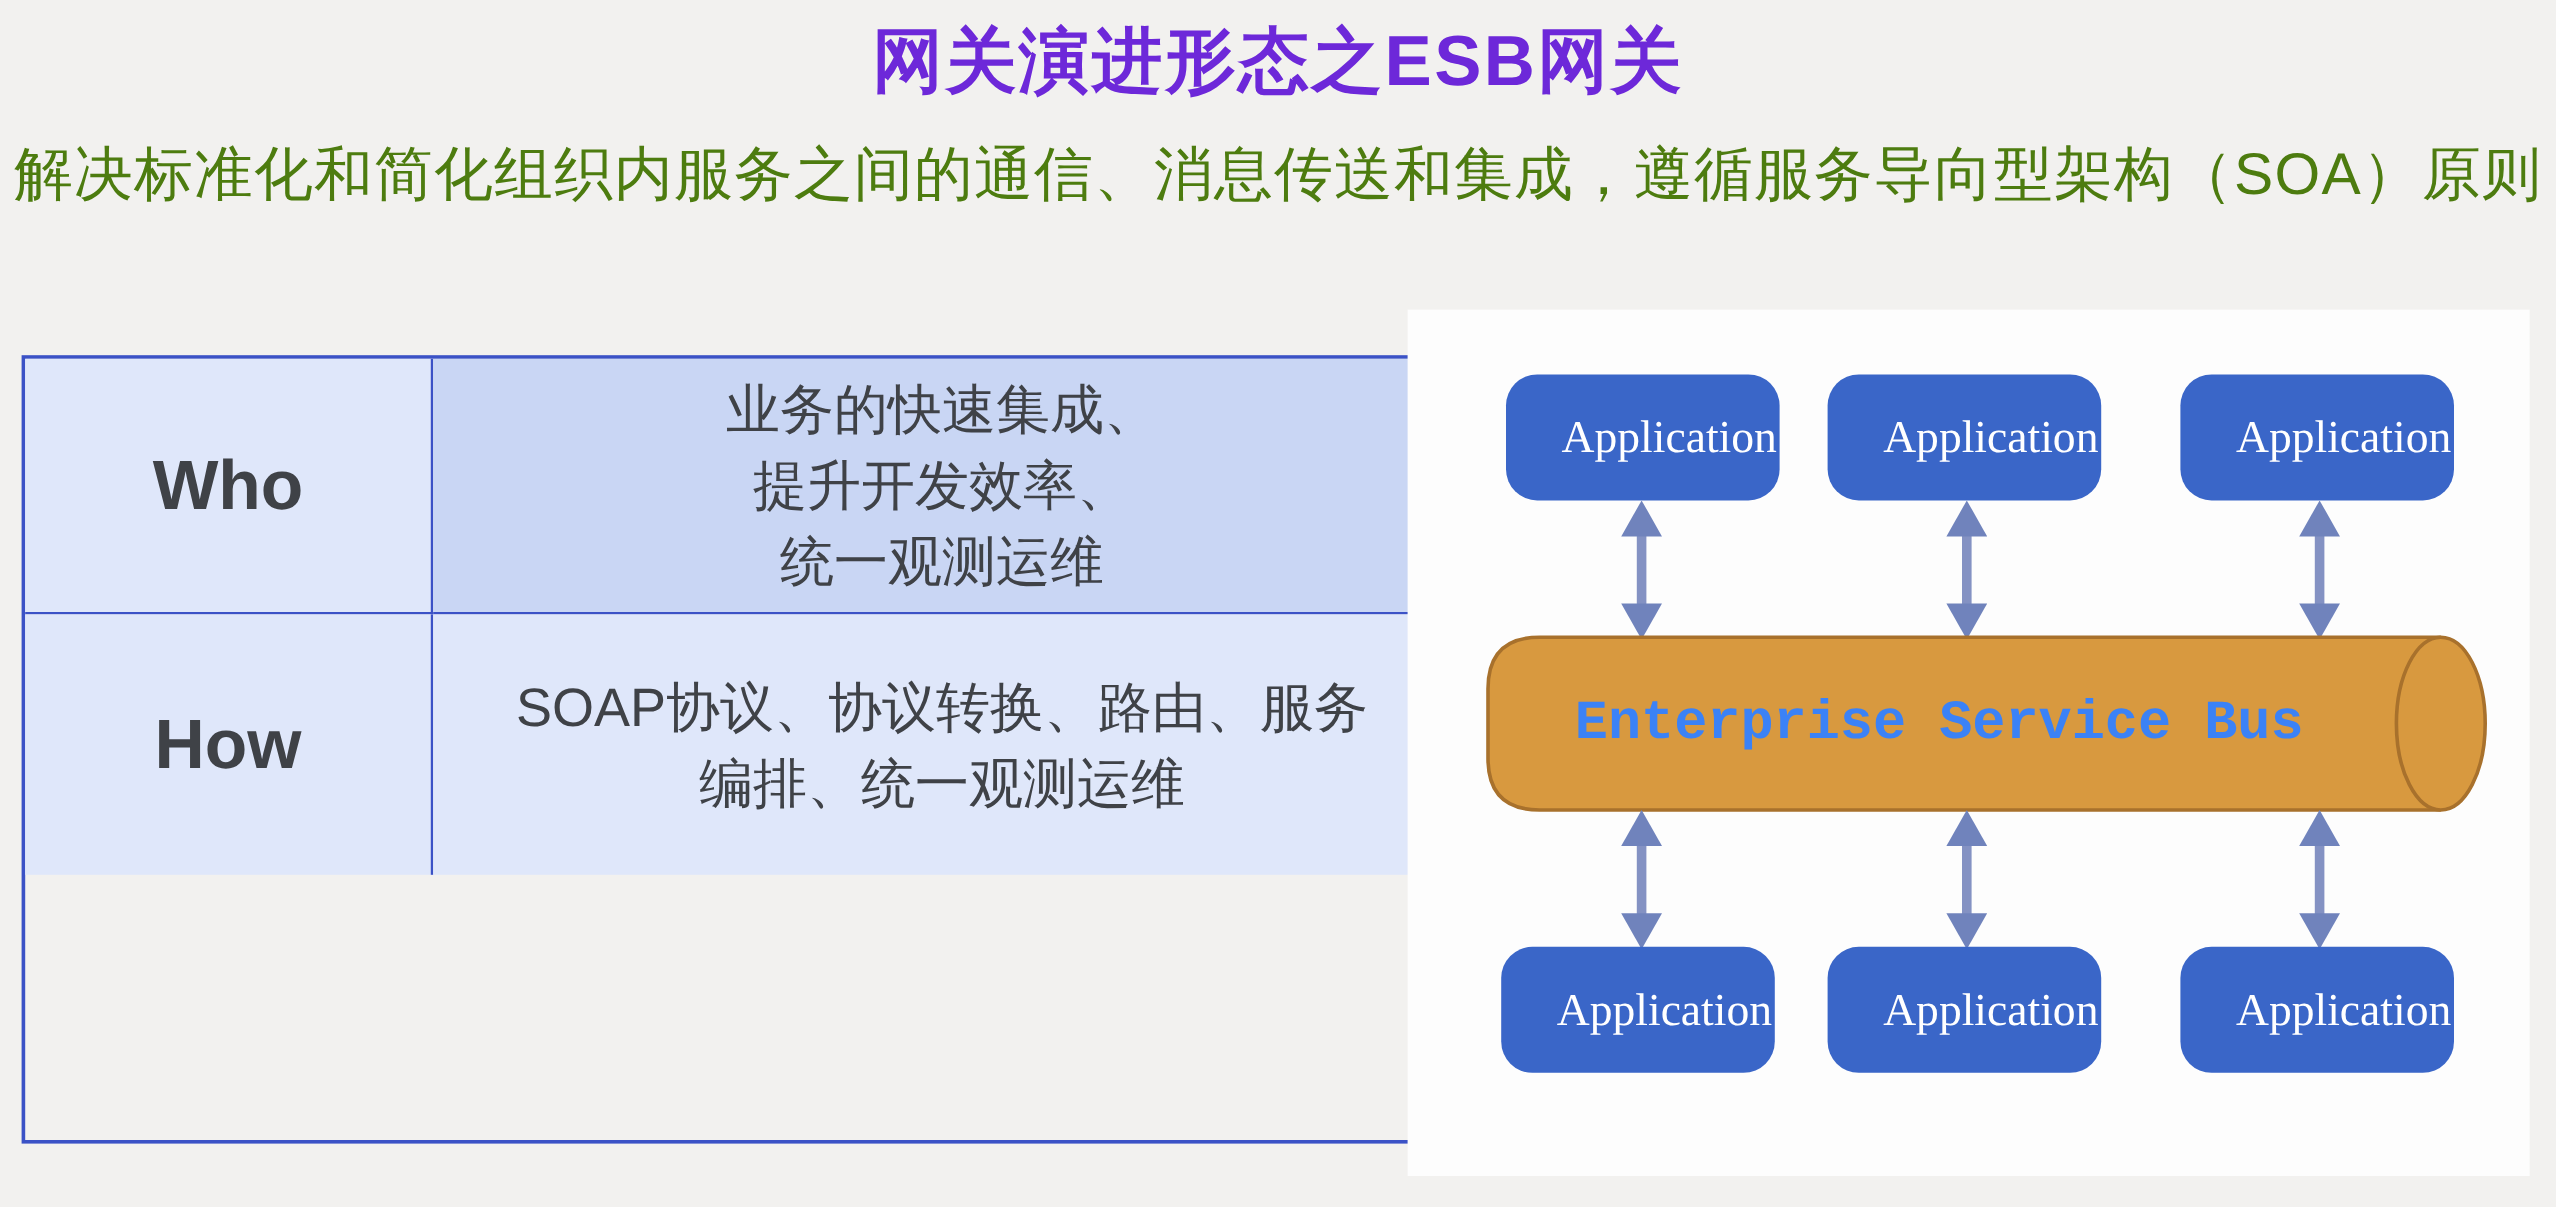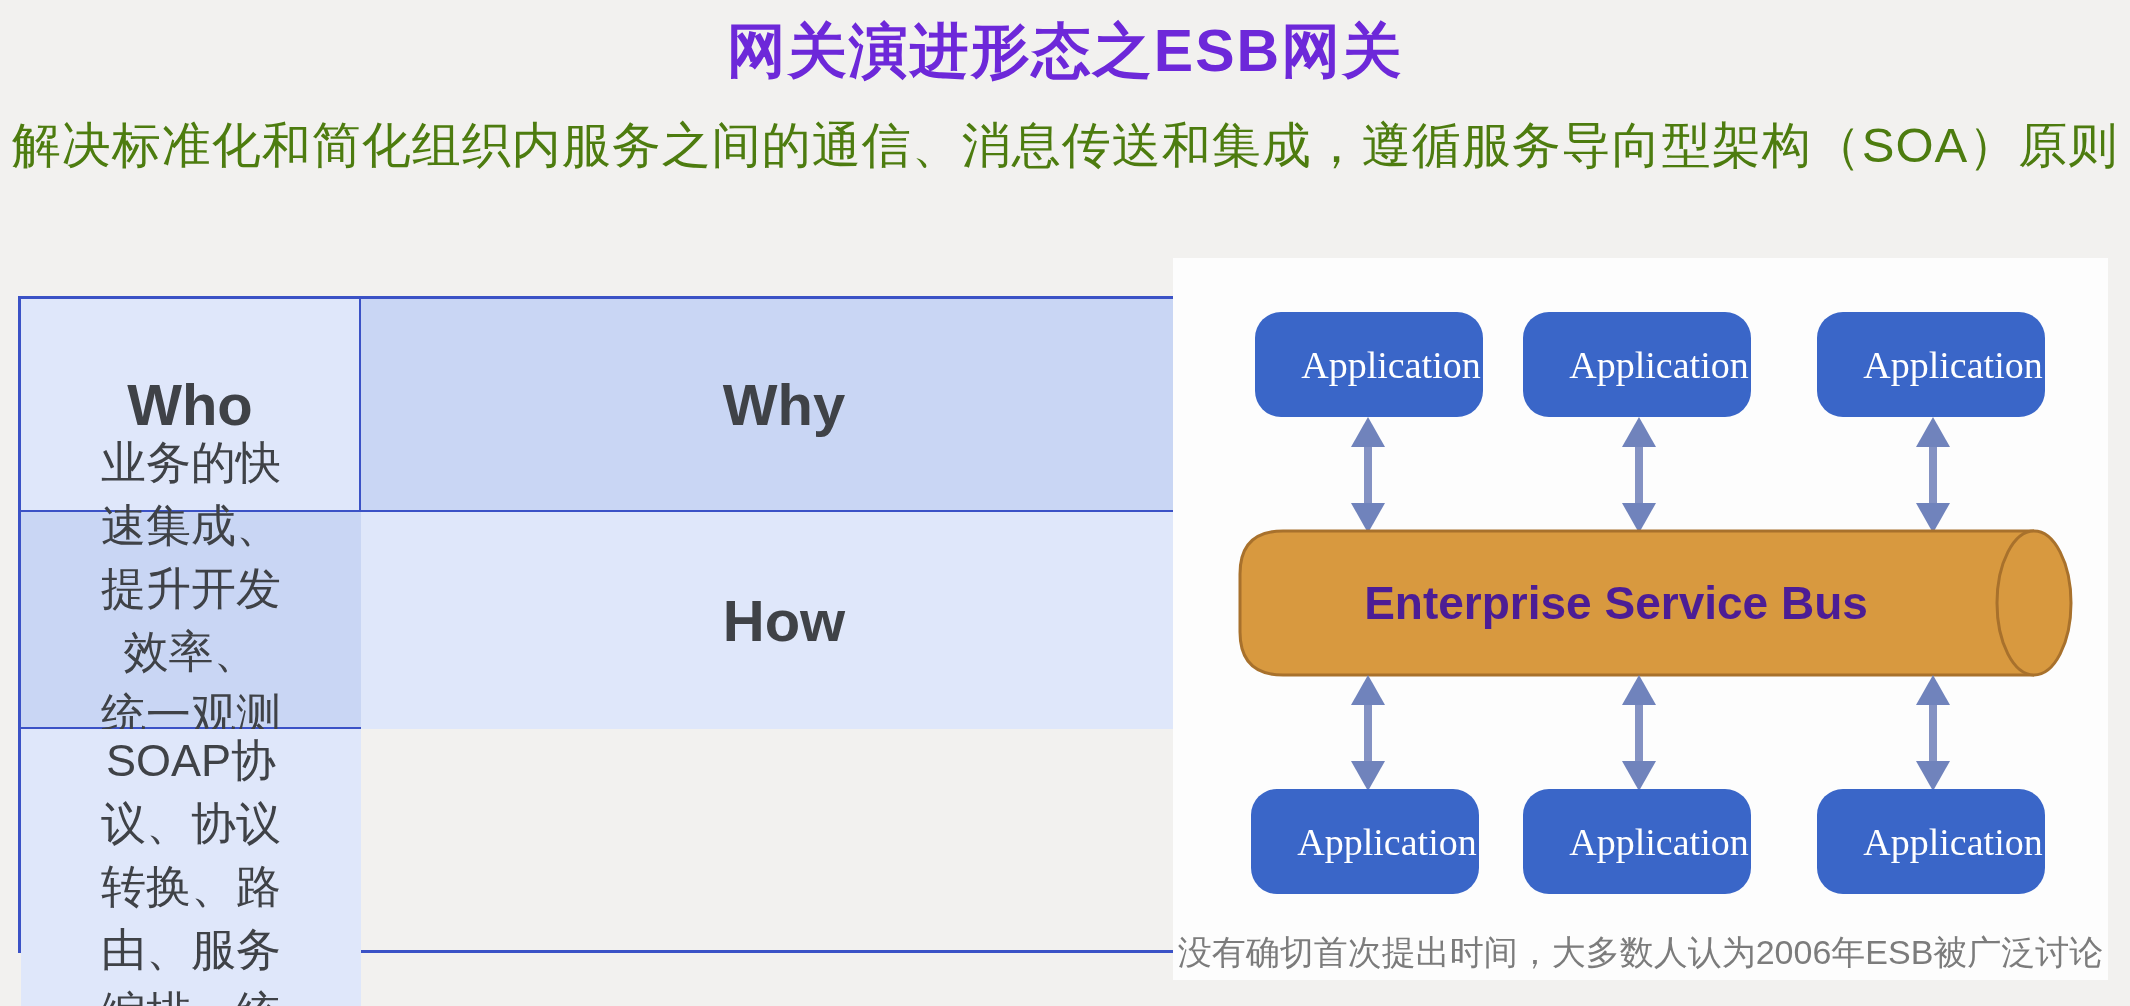--- a/index.html
+++ b/index.html
@@ -85,45 +85,42 @@
 
   .bus {
     position:absolute; left:62px; top:270px;
     width:842px; height:150px;
   }
   .bus svg { position:absolute; inset:0; }
   .bus-label {
     position:absolute; inset:0;
     display:flex; align-items:center; justify-content:center;
     padding-right:80px;
-    color:#4c1d95;
-    font-family:Liberation Sans, sans-serif;
+    color:#3b82f6;
+    font-family:Liberation Mono, monospace;
     font-weight:bold;
     font-size:46px;
   }
   .caption {
     position:absolute; left:0; bottom:4px; width:100%;
     text-align:center;
     font-size:34px; color:#7c7c7c;
   }
 </style>
 </head>
 <body>
 
 <h1 class="title">网关演进形态之ESB网关</h1>
 <p class="subtitle">解决标准化和简化组织内服务之间的通信、消息传送和集成，遵循服务导向型架构（SOA）原则</p>
 
 <div class="qa-table">
   <div class="qa-cell row-light">
     <span class="qa-label">Who</span>
   </div>
 
-  <div class="qa-cell row-accent">
-    <span class="qa-label">Why</span>
-  </div>
   <div class="qa-cell col2 row-accent">
     <span class="qa-content">业务的快速集成、
 提升开发效率、
 统一观测运维</span>
   </div>
 
   <div class="qa-cell row3 row-light">
     <span class="qa-label">How</span>
   </div>
   <div class="qa-cell col2 row3 row-light">
@@ -175,14 +172,13 @@
   <svg class="varrow arr-b3" width="44" height="116" viewBox="0 0 44 116">
     <line x1="22" y1="22" x2="22" y2="94" stroke="#8492c3" stroke-width="8"></line>
     <polygon points="22,0 39,30 5,30" fill="#7083bc"></polygon>
     <polygon points="22,116 39,86 5,86" fill="#7083bc"></polygon>
   </svg>
 
   <div class="app-box app-b1">Application</div>
   <div class="app-box app-b2">Application</div>
   <div class="app-box app-b3">Application</div>
 
-  <div class="caption">没有确切首次提出时间，大多数人认为2006年ESB被广泛讨论</div>
 </div>
 
 </body></html>

